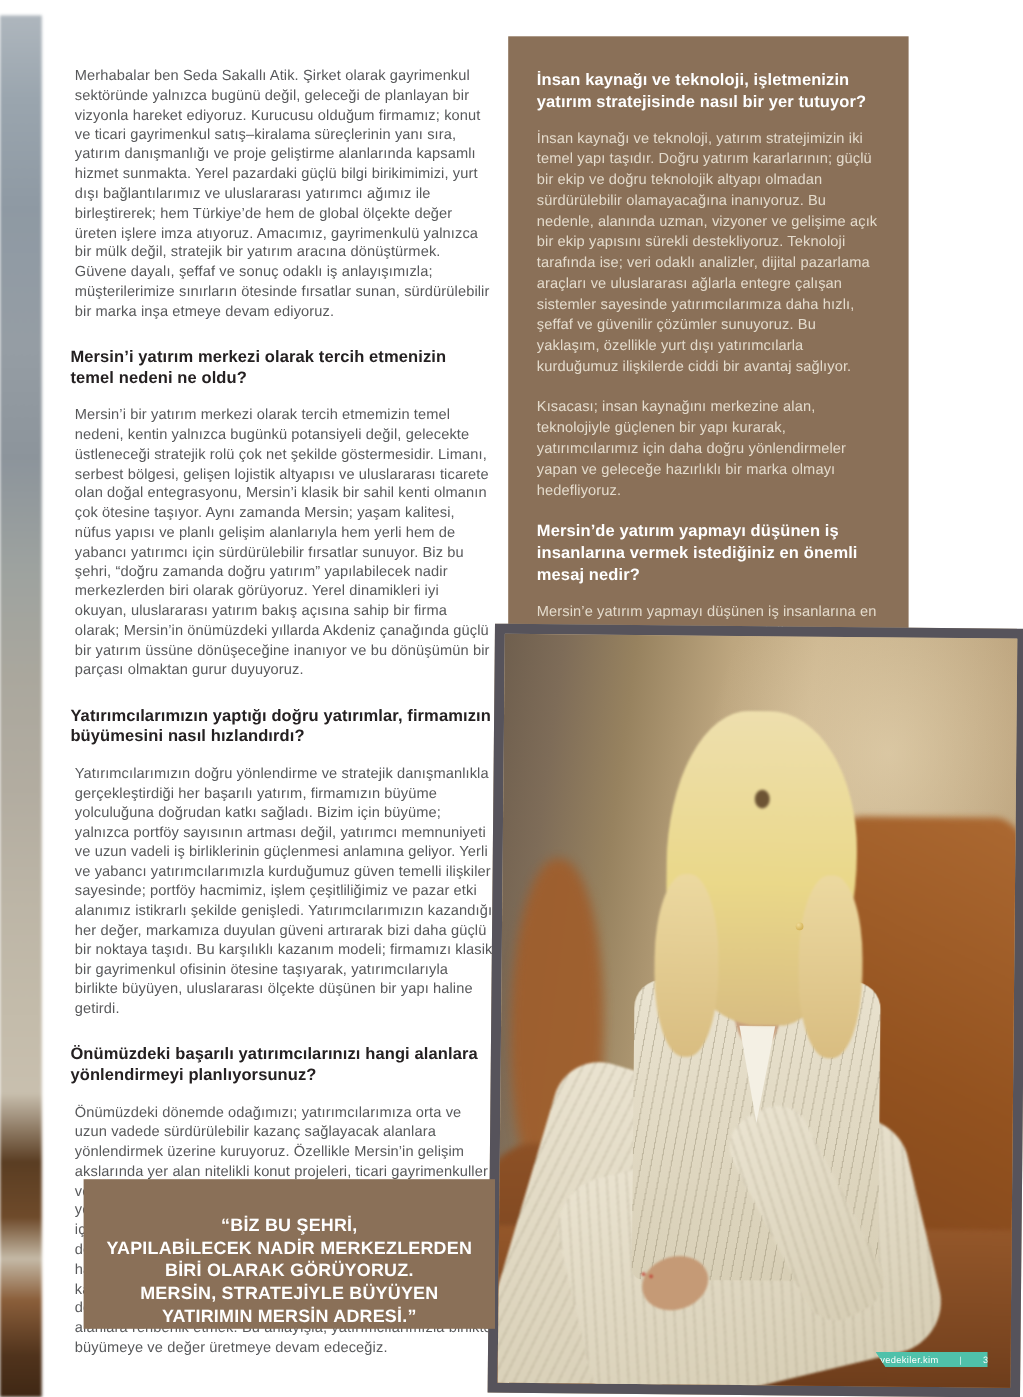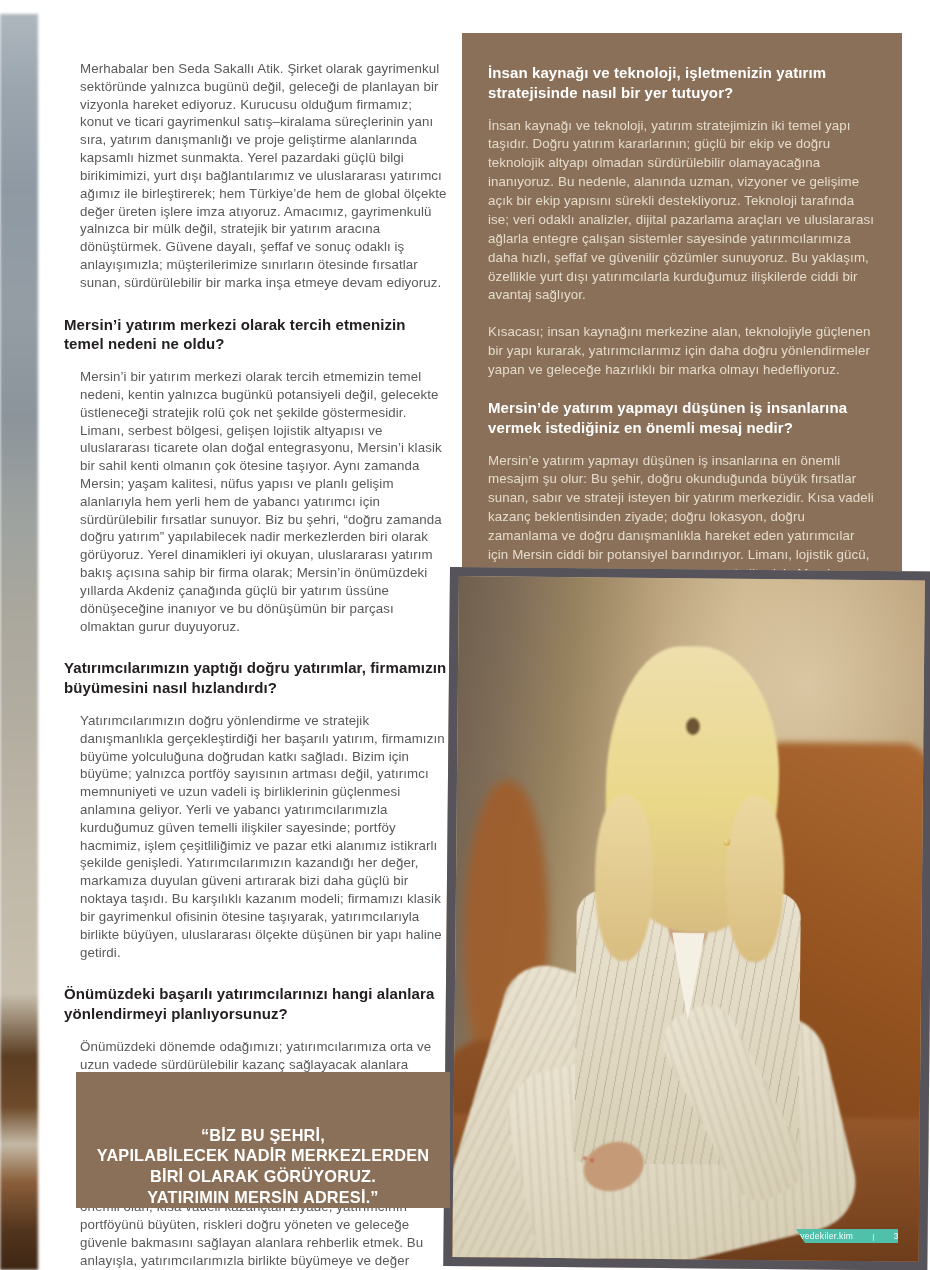--- a/index.html
+++ b/index.html
@@ -20,25 +20,25 @@
   }
   
   .left-col{
     position:absolute;left:64px;top:60px;width:384px;color:#58595b;
   }
   .left-col h3{
     margin:0 0 14px 0;font-size:15px;line-height:1.32;font-weight:bold;
     color:#242021;letter-spacing:.1px;
   }
   .left-col p{
-    margin:0 0 23px 16px;font-size:13.3px;line-height:1.34;letter-spacing:.1px;
+    margin:0 0 23px 4px;font-size:13.3px;line-height:1.34;letter-spacing:.1px;
   }
   
   .brown-panel{
-    position:absolute;left:462px;top:33px;width:440px;height:549px;
+    position:absolute;left:462px;top:33px;width:364px;height:549px;
     background:#8A7058;box-sizing:border-box;padding:30px 26px 0 26px;
     color:#E4DBCC;z-index:1;
   }
   .brown-panel h3{
     margin:0 0 14px 0;font-size:15px;line-height:1.32;font-weight:bold;
     color:#ffffff;letter-spacing:.1px;
   }
   .brown-panel p{
     margin:0 0 18px 0;font-size:13.3px;line-height:1.42;letter-spacing:.1px;
   }
@@ -184,20 +184,21 @@
     <div class="lips"></div>
     <div class="hair"></div>
     <div class="earring"></div>
   </div>
 </div>
 
 <div class="quote-box">
   <div>“BİZ BU ŞEHRİ,</div>
   <div>YAPILABİLECEK NADİR MERKEZLERDEN</div>
   <div>BİRİ OLARAK GÖRÜYORUZ.</div>
+  <div>MERSİN, STRATEJİYLE BÜYÜYEN</div>
   <div>YATIRIMIN MERSİN ADRESİ.”</div>
 </div>
 
 <div class="page-tag">
   <span>zirvedekiler.kim</span>
   <span class="sep">|</span>
   <span>36</span>
 </div>
 
 </body></html>

